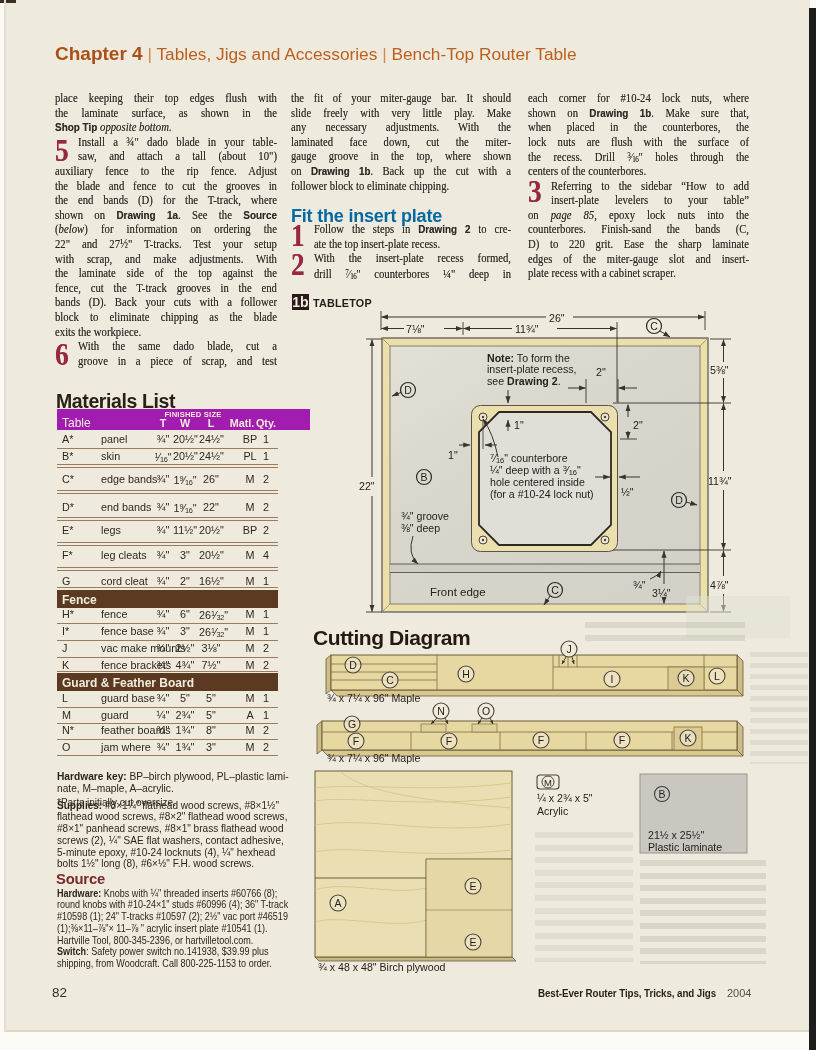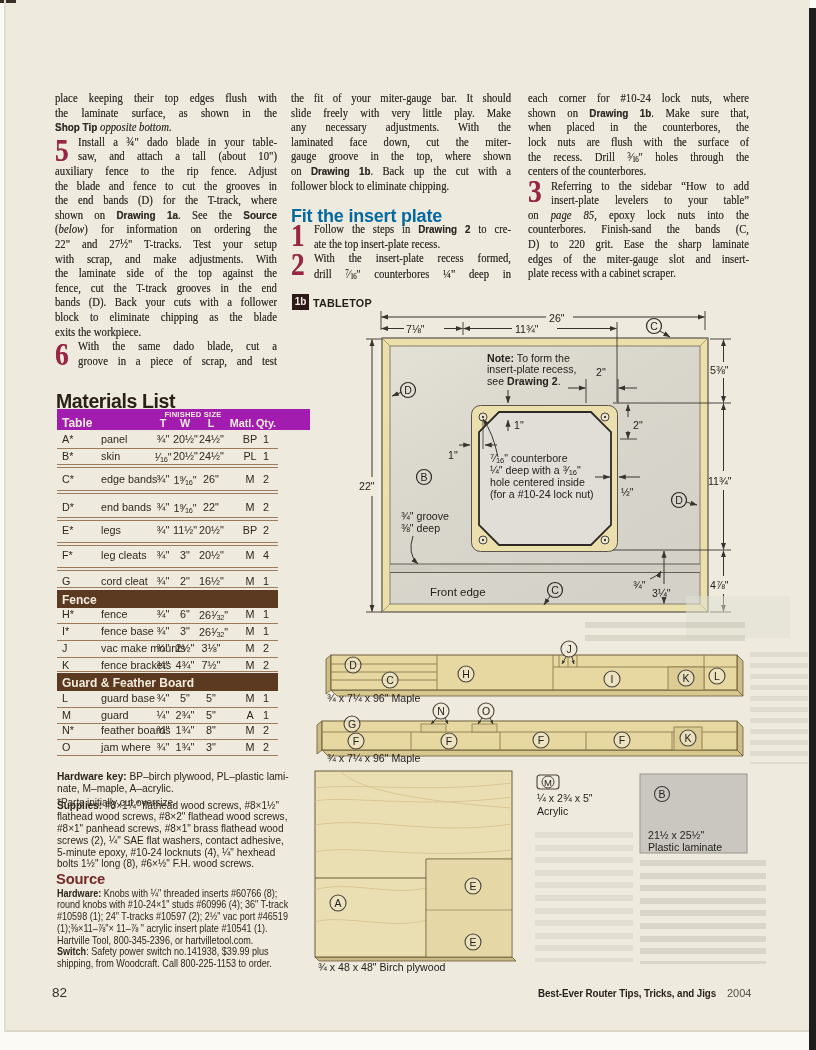--- a/index.html
+++ b/index.html
@@ -36,20 +36,25 @@
   <div class="paper"></div>
 
   <div style="position:absolute;left:4px;top:1030px;width:806px;height:2px;background:#dcd6c7;"></div>
 
   <div style="position:absolute;left:0;top:0;width:16px;height:2.5px;background:#3a3028;"></div>
 
   <div style="position:absolute;left:4px;top:0;width:2px;height:1032px;background:#e3ded0;"></div>
 
   <div style="position:absolute;left:809px;top:8px;width:7px;height:1042px;background:#1e1d1b;"></div>
 
+  <div style="position:absolute;left:55px;top:43px;font-size:17.3px;color:#bb5f1e;white-space:nowrap;">
+    <span style="font-weight:bold;font-size:19px;color:#ab4f15;">Chapter 4</span>
+    <span style="color:#cf8a4e;"> | </span><span>Tables, Jigs and Accessories</span>
+    <span style="color:#cf8a4e;"> | </span><span>Bench-Top Router Table</span>
+  </div>
 
   <div class="col" style="left:55px;top:91px;transform:scaleX(0.888);" id="c1">
 
     <div class="ln">place keeping their top edges flush with</div>
     <div class="ln">the laminate surface, as shown in the</div>
     <div class="lnl"><span class="bs">Shop Tip</span> <i>opposite bottom.</i></div>
 
     <div class="dropcap" style="left:0px;top:46px;">5</div>
     <div class="ln ind">Install a ¾" dado blade in your table-</div>
     <div class="ln ind">saw, and attach a tall (about 10")</div>
@@ -113,21 +118,21 @@
   </div>
 
   <div id="mat">
 
     <div style="position:absolute;left:56px;top:390px;font-weight:bold;font-size:19.5px;color:#2b2016;letter-spacing:-0.4px;">Materials List</div>
 
     <div style="position:absolute;left:57px;top:409px;width:221px;height:346px;font-size:10.8px;color:#2f271d;">
 
       <div style="position:absolute;left:0;top:0;width:253px;height:21px;background:#a21caf;color:#f3ecdd;">
         <div style="position:absolute;left:96px;top:1px;width:80px;text-align:center;font-size:7.6px;font-weight:bold;letter-spacing:0.2px;">FINISHED SIZE</div>
-        <div style="position:absolute;left:5px;top:7px;font-weight:bold;font-size:12px;">Table</div>
+        <div style="position:absolute;left:5px;top:7px;font-weight:normal;font-size:12px;">Table</div>
         <div style="position:absolute;left:96px;top:8px;width:20px;text-align:center;font-weight:bold;">T</div>
         <div style="position:absolute;left:118px;top:8px;width:20px;text-align:center;font-weight:bold;">W</div>
         <div style="position:absolute;left:144px;top:8px;width:20px;text-align:center;font-weight:bold;">L</div>
         <div style="position:absolute;left:172px;top:8px;width:26px;text-align:center;font-weight:bold;">Matl.</div>
         <div style="position:absolute;left:197px;top:8px;width:24px;text-align:center;font-weight:bold;">Qty.</div>
       </div>
       <div id="matrows">
 
         <div class="r" style="top:24px;">
             <span class="l">A*</span>
@@ -327,24 +332,25 @@
     <div style="position:absolute;left:57px;top:887.5px;font-size:10.3px;line-height:11.8px;color:#2c241b;white-space:nowrap;transform-origin:0 0;transform:scaleX(0.878);">
       <b>Hardware:</b> Knobs with ¼" threaded inserts  #60766 (8);<br>
       round knobs with #10-24×1" studs #60996 (4); 36" T-track<br>
       #10598 (1); 24" T-tracks #10597 (2); 2½" vac port #46519<br>
       (1);⅜×11–⅞"× 11–⅞ " acrylic insert plate #10541 (1).<br>
       Hartville Tool, 800-345-2396, or hartvilletool.com.<br>
       <b>Switch</b>: Safety power switch no.141938, $39.99 plus<br>
       shipping, from Woodcraft. Call 800-225-1153 to order.</div>
   </div>
 
-  <div style="position:absolute;left:292px;top:294px;width:17px;height:16px;background:#2c1a18;color:#f4efe6;font-weight:bold;font-size:10px;text-align:center;line-height:16px;">1b</div>
+  <div style="position:absolute;left:292px;top:294px;width:17px;height:16px;background:#2c1a18;color:#f4efe6;font-weight:bold;font-size:14px;text-align:center;line-height:16px;">1b</div>
 
   <div style="position:absolute;left:313px;top:297px;font-weight:bold;font-size:10.8px;color:#211d18;letter-spacing:0.2px;">TABLETOP</div>
 
+  <div style="position:absolute;left:313px;top:626px;font-weight:bold;font-size:21px;color:#241a10;letter-spacing:-0.4px;">Cutting Diagram</div>
 
   <svg width="816" height="1050" viewBox="0 0 816 1050" style="position:absolute;left:0;top:0;">
     <defs>
       <linearGradient id="lam" x1="0" y1="0" x2="0.75" y2="1">
         <stop offset="0" stop-color="#e3e0d5"></stop>
         <stop offset="0.45" stop-color="#d9d6cc"></stop>
         <stop offset="1" stop-color="#d4d1c8"></stop>
       </linearGradient>
       <marker id="m" viewBox="0 0 10 10" refX="9" refY="5" markerWidth="7.5" markerHeight="7.5" orient="auto-start-reverse">
         <path d="M0 1.6 L9.5 5 L0 8.4 z" fill="#37342e"></path>

